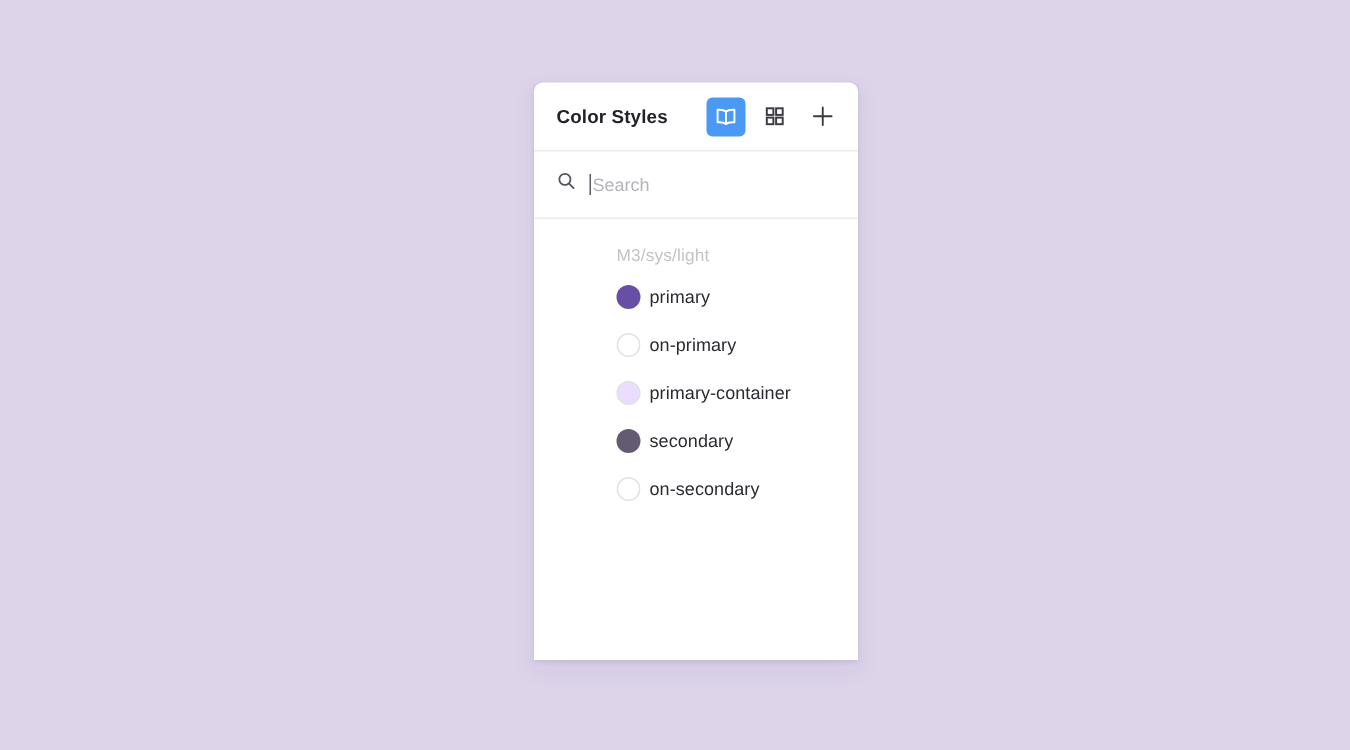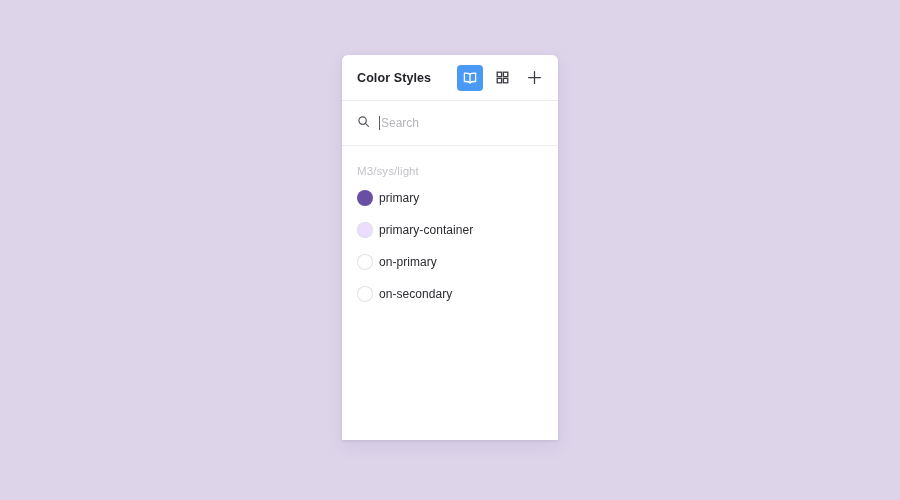--- a/index.html
+++ b/index.html
@@ -18,21 +18,21 @@
 
   #stage {
     position: relative;
     width: 900px;
     height: 500px;
   }
 
   
   .panel {
     position: absolute;
-    left: 342px;
+    left: 356px;
     top: 55px;
     width: 216px;
     height: 385px;
     background: #ffffff;
     border-radius: 6px 6px 0 0;
     overflow: hidden;
     box-shadow: 0 1px 3px rgba(60,40,90,0.10), 0 6px 18px rgba(60,40,90,0.08);
   }
 
   
@@ -108,20 +108,21 @@
   .search-placeholder {
     font-size: 12px;
     color: #b4b4bb;
     line-height: 1;
     text-align: center;
   }
 
   
   .list {
     padding-top: 14px;
+    padding-left: 40px;
   }
 
   .group-label {
     padding: 0 15px;
     font-size: 11.5px;
     color: #c3c3c9;
     height: 22px;
     line-height: 22px;
     letter-spacing: .1px;
   }
@@ -213,30 +214,34 @@
     <div class="list">
 
       <div class="group-label">M3/sys/light</div>
 
       <div class="style-row">
         <span class="swatch" style="background:#6750a4;"></span>
         <span class="style-name">primary</span>
       </div>
 
       <div class="style-row">
+        <span class="swatch ringed" style="background:#ffffff;"></span>
+        <span class="style-name">on-primary</span>
+      </div>
+
+      <div class="style-row">
         <span class="swatch ringed" style="background:#eaddff;"></span>
         <span class="style-name">primary-container</span>
       </div>
 
-      <div class="style-row">
-        <span class="swatch ringed" style="background:#ffffff;"></span>
-        <span class="style-name">on-primary</span>
-      </div>
-
-
+
+      <div class="style-row">
+        <span class="swatch" style="background:#625b71;"></span>
+        <span class="style-name">secondary</span>
+      </div>
 
       <div class="style-row">
         <span class="swatch ringed" style="background:#ffffff;"></span>
         <span class="style-name">on-secondary</span>
       </div>
 
 
 
     </div>
   </div>

